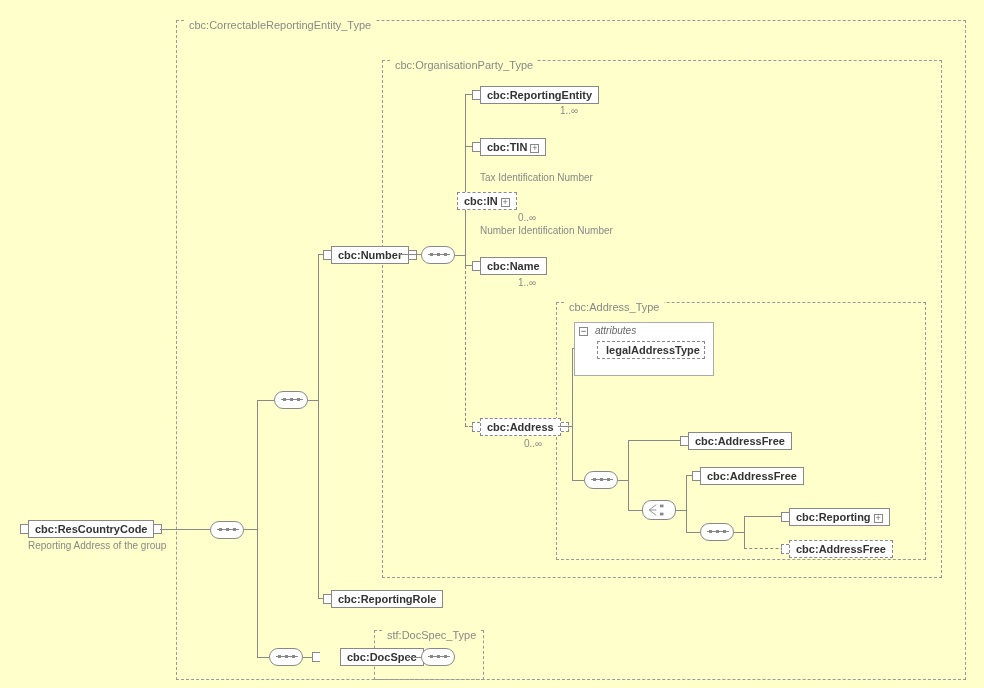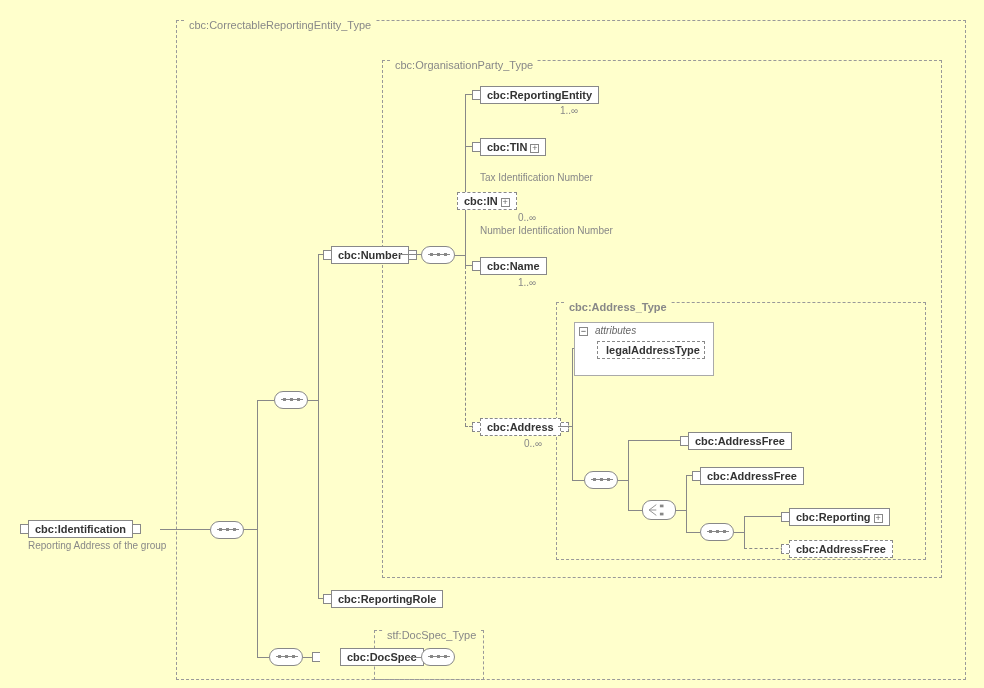--- a/index.html
+++ b/index.html
@@ -138,31 +138,31 @@
 <body>
 
 <div class="dashbox" style="left:176px; top:20px; width:790px; height:660px;text-align:center;">
   <span class="title">cbc:CorrectableReportingEntity_Type</span>
 </div>
 
 <div class="dashbox" style="left:382px; top:60px; width:560px; height:518px;">
   <span class="title">cbc:OrganisationParty_Type</span>
 </div>
 
-<div class="dashbox" style="left:556px; top:302px; width:370px; height:258px;font-weight:bold;">
+<div class="dashbox" style="left:556px; top:302px; width:370px; height:258px;">
   <span class="title">cbc:Address_Type</span>
 </div>
 
 <div class="dashbox" style="left:374px; top:630px; width:110px; height:50px;">
   <span class="title">stf:DocSpec_Type</span>
 </div>
 
 <div class="tab" style="left:20px; top:524px;"></div>
 <div class="node" style="left:28px; top:520px;">
-  <span class="prefix">cbc:</span><span class="elname">Identification</span>
+  <span class="prefix">cbc:</span><span class="elname">ResCountryCode</span>
   <div class="tab-r" style="right:-9px; top:3px;"></div>
 </div>
 <div class="desc" style="left:28px; top:540px; width:140px;">Reporting Address of the group</div>
 
 <div class="line hline" style="left:160px; top:529px; width:50px;"></div>
 <div class="seq" style="left:210px; top:521px;">
   <span class="d d1"></span>
     <span class="d d2"></span>
     <span class="d d3"></span>
 </div>

